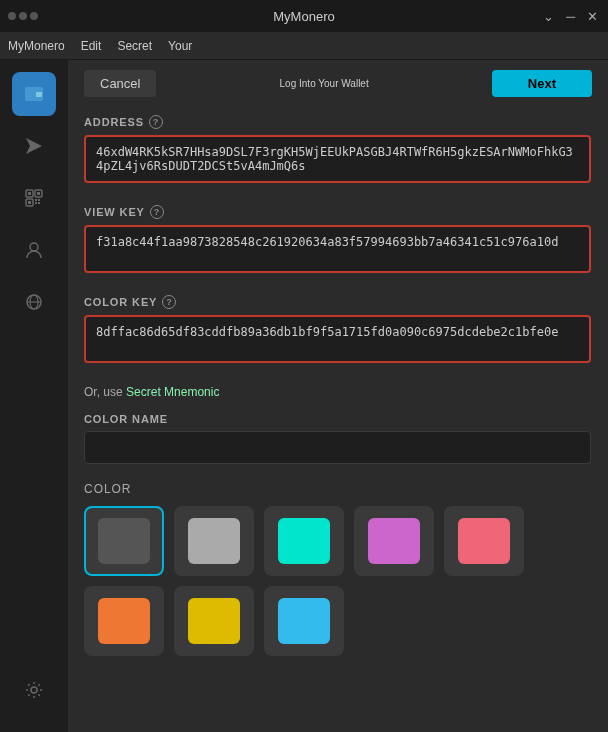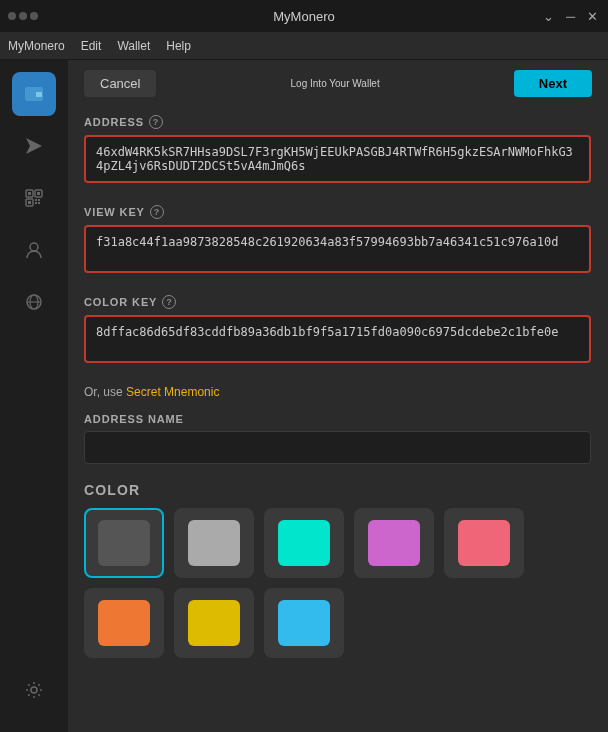--- a/index.html
+++ b/index.html
@@ -143,21 +143,21 @@
     }
     .page-title {
       color: #ccc;
       font-size: 10px;
       font-weight: 500;
     }
     .next-btn {
       background: #00b4d8;
       color: #000;
       border: none;
-      padding: 6px 25px;
+      padding: 6px 36px;
       border-radius: 4px;
       font-size: 13px;
       font-weight: 600;
       cursor: pointer;
     }
 
     
     .form-area {
       flex: 1;
       overflow-y: auto;
@@ -204,40 +204,40 @@
     .field-group {
       margin-bottom: 4px;
     }
 
     .mnemonic-link {
       font-size: 12px;
       color: #aaa;
       margin-bottom: 14px;
     }
     .mnemonic-link a {
-      color: #eab308;
+      color: #86efac;
       text-decoration: none;
     }
 
     .wallet-name-input {
       width: 100%;
       background: #1e1e1e;
       border: 1px solid #3a3a3a;
       border-radius: 4px;
       color: #ccc;
       font-size: 13px;
       padding: 8px 10px;
       outline: none;
       margin-bottom: 14px;
     }
 
     .color-section-label {
       color: #aaa;
-      font-size: 14px;
-      font-weight: 700;
+      font-size: 12px;
+      font-weight: 400;
       letter-spacing: 0.08em;
       margin-bottom: 10px;
     }
 
     .color-grid {
       display: flex;
       flex-wrap: wrap;
       gap: 10px;
     }
 
@@ -277,22 +277,22 @@
   <div class="title-bar-controls">
     <button class="title-bar-btn">⌄</button>
     <button class="title-bar-btn">─</button>
     <button class="title-bar-btn">✕</button>
   </div>
 </div>
 
 <div class="menu-bar">
   <span class="menu-item">MyMonero</span>
   <span class="menu-item">Edit</span>
-  <span class="menu-item">Wallet</span>
-  <span class="menu-item">Help</span>
+  <span class="menu-item">Secret</span>
+  <span class="menu-item">Your</span>
 </div>
 
 <div class="main-layout">
 
   <div class="sidebar">
     <div class="sidebar-icon active">
       <svg width="22" height="22" viewBox="0 0 22 22" fill="none">
         <rect x="2" y="4" width="18" height="14" rx="2" fill="#4a9fd4" opacity="0.8"></rect>
         <rect x="13" y="9" width="6" height="5" rx="1" fill="#7ec8e3"></rect>
       </svg>
@@ -373,21 +373,21 @@
         </div>
         <textarea class="text-input" rows="2" style="">8dffac86d65df83cddfb89a36db1bf9f5a1715fd0a090c6975dcdebe2c1bfe0e</textarea>
       </div>
 
       <div class="mnemonic-link">
         <span>Or, use </span><a href="#">Secret Mnemonic</a>
       </div>
 
       <div class="field-group">
         <div class="field-label">
-          <span>ADDRESS NAME</span>
+          <span>COLOR NAME</span>
         </div>
         <input type="text" class="wallet-name-input" style="">
       </div>
 
       <div class="field-group">
         <div class="color-section-label">COLOR</div>
         <div class="color-grid" id="color-grid">
         <div class="color-swatch selected">
               <div class="color-swatch-inner" style="background: rgb(85, 85, 85);"></div>
             </div>

